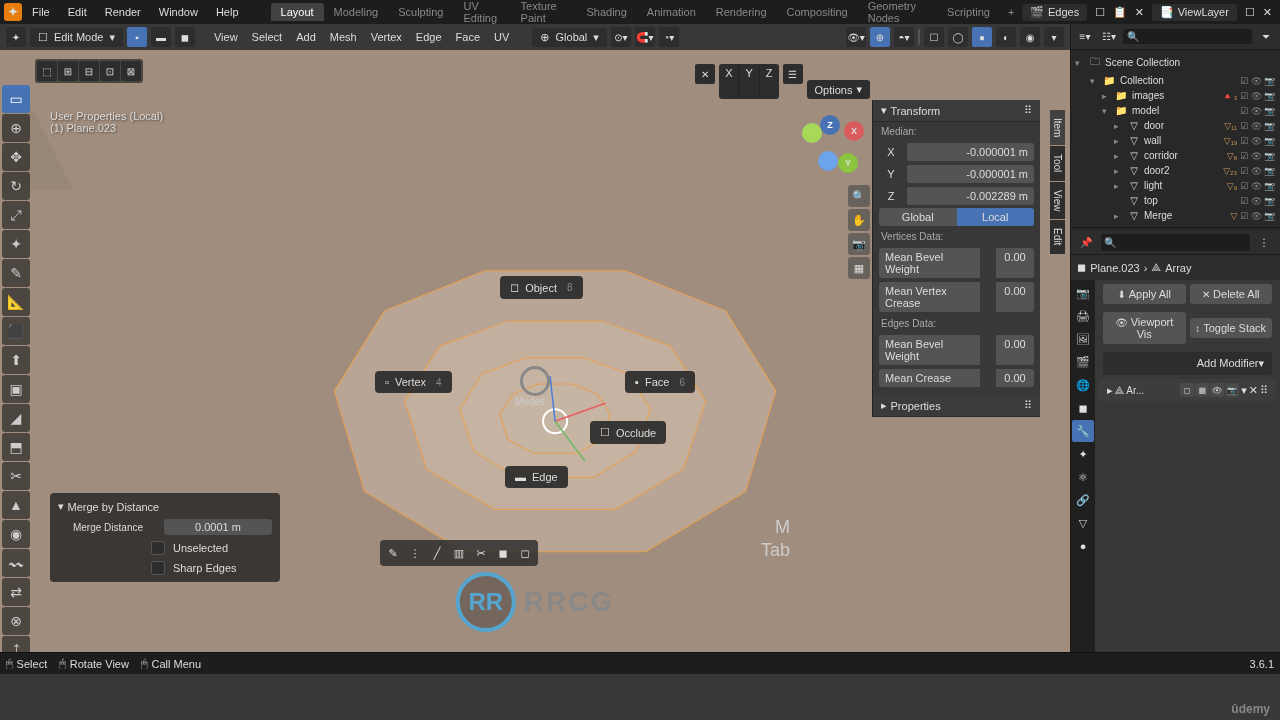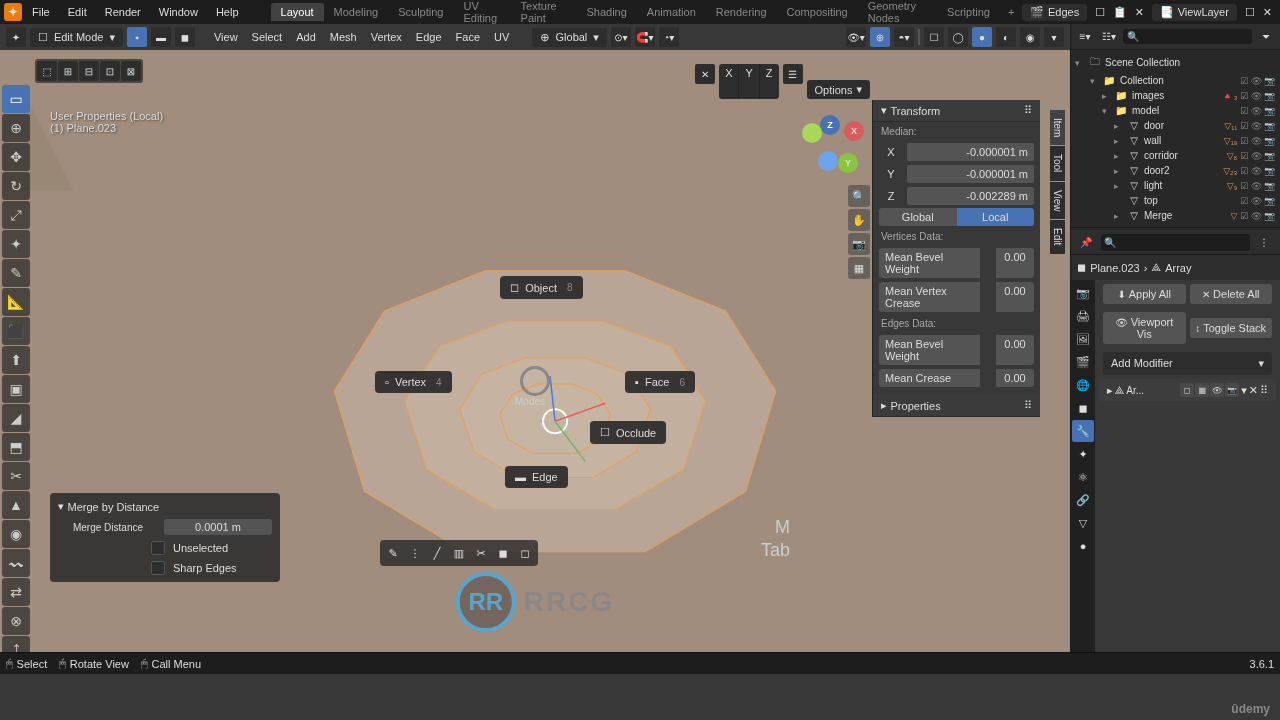--- a/index.html
+++ b/index.html
@@ -66,21 +66,21 @@
 .prop-search { height:24px; background:#2d2d2d; display:flex; align-items:center; padding:0 6px; gap:4px; }
 .prop-search input { flex:1; background:#1d1d1d; border:none; padding:3px; border-radius:3px; font-size:10px; }
 .prop-body { flex:1; display:flex; }
 .prop-tabs { width:24px; background:#202020; display:flex; flex-direction:column; gap:1px; padding-top:2px; }
 .prop-tab { width:22px; height:22px; margin:0 1px; border-radius:2px; cursor:pointer; display:flex; align-items:center; justify-content:center; font-size:11px; }
 .prop-tab.active { background:#4772b3; }
 .prop-content { flex:1; padding:0; background:#383838; }
 .prop-row { display:flex; padding:4px 8px; gap:4px; align-items:center; }
 .prop-btn { flex:1; background:#545454; padding:4px; text-align:center; border-radius:3px; cursor:pointer; font-size:10px; }
 .mod-select { display:flex; padding:4px 8px; }
-.mod-select .sel { flex:1; background:#2d2d2d; padding:5px 8px; border-radius:3px; display:flex; justify-content:space-between;gap:37px; }
+.mod-select .sel { flex:1; background:#2d2d2d; padding:5px 8px; border-radius:3px; display:flex; justify-content:flex-end; }
 .mod-item { display:flex; padding:4px 8px; gap:2px; align-items:center; background:#3d3d3d; margin:0 4px; border-radius:3px; }
 .mod-item span.name { flex:1; font-size:10px; }
 .mod-item .mini-icons { display:flex; gap:1px; }
 .mod-item .mini-icon { width:14px; height:14px; background:#4a4a4a; border-radius:2px; display:flex; align-items:center; justify-content:center; font-size:8px; }
 .operator-panel { position:absolute; left:50px; bottom:70px; width:230px; background:rgba(40,40,40,0.85); border-radius:4px; padding:4px 0; z-index:10; }
 .op-header { padding:3px 8px; display:flex; gap:4px; align-items:center; font-size:11px; }
 .op-row { display:flex; padding:3px 8px; gap:8px; align-items:center; }
 .op-row .label { flex:0 0 85px; text-align:right; font-size:10px; }
 .op-row .checkbox { width:14px; height:14px; background:#2d2d2d; border:1px solid #555; border-radius:2px; }
 .op-row .numfield { flex:1; background:#545454; padding:2px 8px; border-radius:3px; text-align:center;margin-left:13px; }

